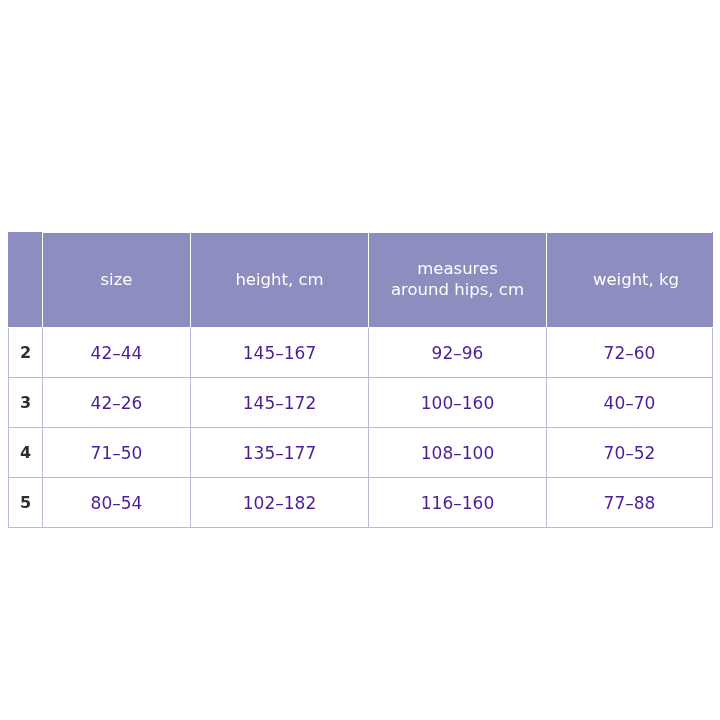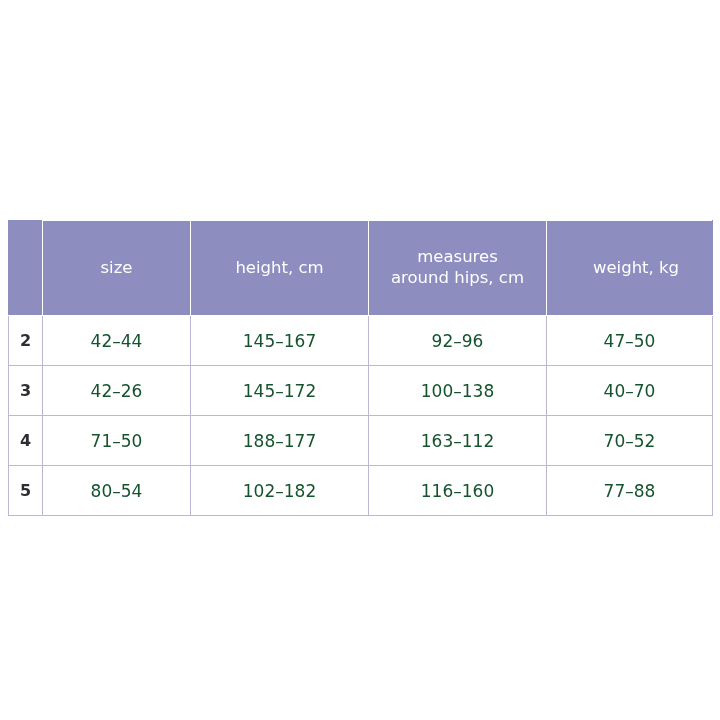--- a/index.html
+++ b/index.html
@@ -15,21 +15,21 @@
   }
   .page {
     position: relative;
     width: 720px;
     height: 720px;
     box-sizing: border-box;
   }
   .table-wrap {
     position: absolute;
     left: 8px;
-    top: 220px;
+    top: 232px;
     width: 704px;
   }
   table.size-table {
     border-collapse: collapse;
     width: 704px;
     table-layout: fixed;
   }
   table.size-table col.c0 { width: 34px; }
   table.size-table col.c1 { width: 148px; }
   table.size-table col.c2 { width: 178px; }
@@ -54,21 +54,21 @@
   }
   thead th.last {
     border-right: 1px solid #8d8dc0;
     padding-left: 19px;
   }
   tbody td {
     height: 45px;
     text-align: center;
     vertical-align: middle;
     font-size: 17px;
-    color: #14532d;
+    color: #4c1d95;
     border: 1px solid #b9b9d6;
     padding: 2px 4px;
     background: #ffffff;
   }
   tbody td.rowhead {
     font-weight: bold;
     font-size: 16px;
     color: #2d2d33;
     border-left: 1px solid #b9b9d6;
   }
@@ -103,34 +103,34 @@
           </th>
           <th class="last">weight, kg</th>
         </tr>
       </thead>
       <tbody>
         <tr>
           <td class="rowhead">2</td>
           <td>42–44</td>
           <td>145–167</td>
           <td>92–96</td>
-          <td>47–50</td>
+          <td>72–60</td>
         </tr>
         <tr>
           <td class="rowhead">3</td>
           <td>42–26</td>
           <td>145–172</td>
-          <td>100–138</td>
+          <td>100–160</td>
           <td>40–70</td>
         </tr>
         <tr>
           <td class="rowhead">4</td>
           <td>71–50</td>
-          <td>188–177</td>
-          <td>163–112</td>
+          <td>135–177</td>
+          <td>108–100</td>
           <td>70–52</td>
         </tr>
         <tr>
           <td class="rowhead">5</td>
           <td>80–54</td>
           <td>102–182</td>
           <td>116–160</td>
           <td>77–88</td>
         </tr>
       </tbody>

